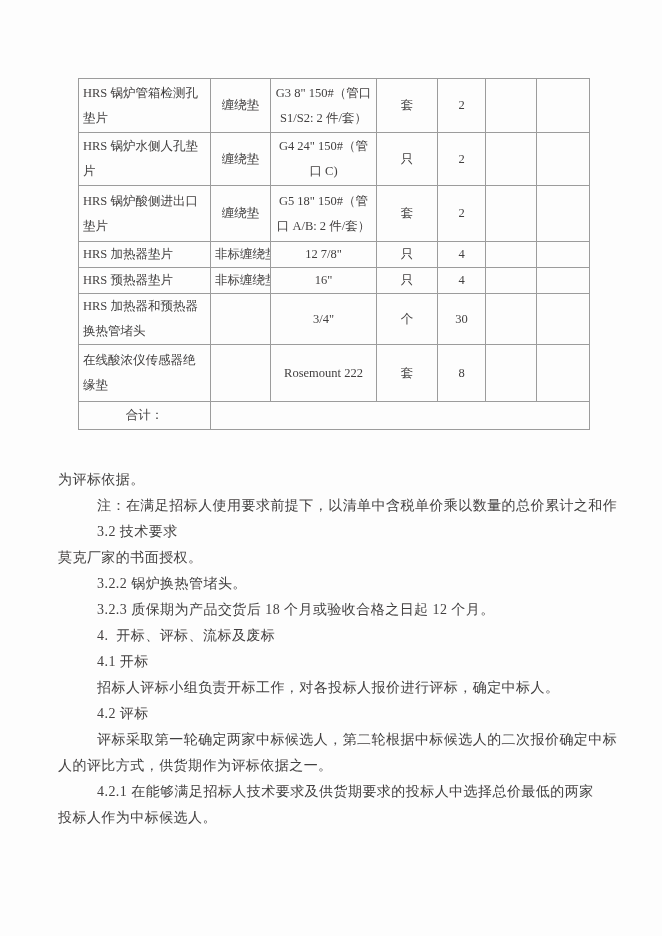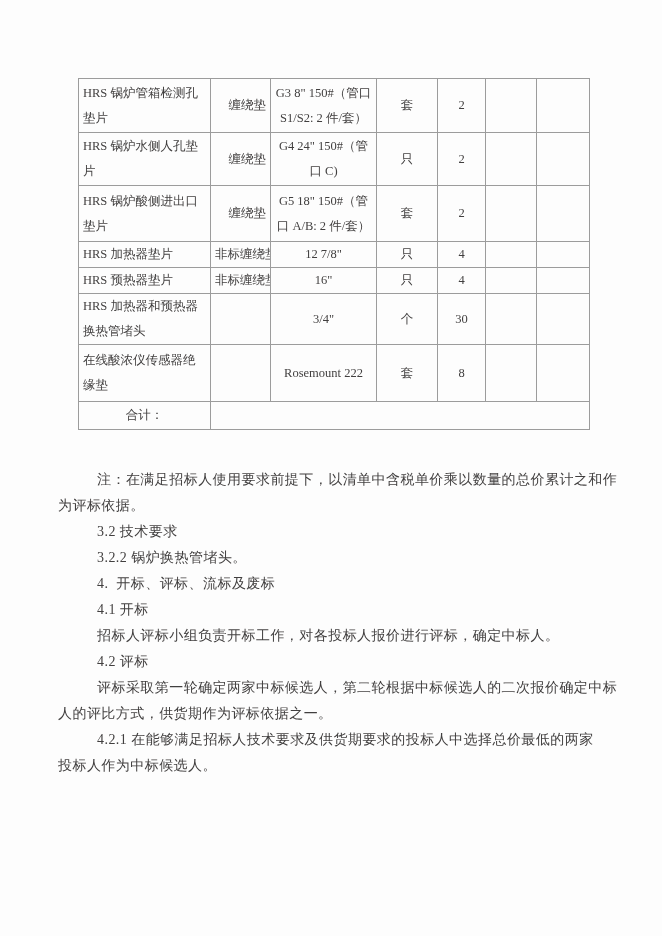--- a/index.html
+++ b/index.html
@@ -24,21 +24,21 @@
   }
   table.spec-table td {
     border: 1px solid #9c9c9c;
     vertical-align: middle;
     line-height: 25px;
     padding: 0 4px;
     overflow: hidden;
     margin-left: 44px;
   }
   td.c-name { text-align: left; }
-  td.c-type { text-align: right; white-space: nowrap; padding: 0 1px 0 2px; }
+  td.c-type { text-align: center; white-space: nowrap; padding: 0 1px 0 2px; }
   td.c-spec { text-align: center; padding: 0 2px; }
   td.c-unit, td.c-qty, td.c-empty { text-align: center; }
   tr.r1 { height: 54px; } tr.r2 { height: 53px; } tr.r3 { height: 56px; }
   tr.r4 { height: 26px; } tr.r5 { height: 26px; } tr.r6 { height: 33px; }
   tr.r7 { height: 51px; } tr.r8 { height: 57px; } tr.r9 { height: 28px; }
   td.c-total-label { text-align: center; }
 
   
   .body-text {
     position: absolute; left: 58px; top: 467px;
@@ -130,24 +130,26 @@
         <td class="c-empty"></td>
       </tr>
       <tr class="r9">
         <td class="c-total-label">合计：</td>
         <td class="c-empty" colspan="6"></td>
       </tr>
     </tbody>
   </table>
 
   <div class="body-text">
+    <div class="line">为评标依据。</div>
     <div class="line indent">注：在满足招标人使用要求前提下，以清单中含税单价乘以数量的总价累计之和作</div>
-    <div class="line">为评标依据。</div>
     <div class="line indent">3.2 技术要求</div>
+    <div class="line">莫克厂家的书面授权。</div>
     <div class="line indent">3.2.2 锅炉换热管堵头。</div>
+    <div class="line indent">3.2.3 质保期为产品交货后 18 个月或验收合格之日起 12 个月。</div>
     <div class="line indent">4.  开标、评标、流标及废标</div>
     <div class="line indent">4.1 开标</div>
     <div class="line indent">招标人评标小组负责开标工作，对各投标人报价进行评标，确定中标人。</div>
     <div class="line indent">4.2 评标</div>
     <div class="line indent">评标采取第一轮确定两家中标候选人，第二轮根据中标候选人的二次报价确定中标</div>
     <div class="line">人的评比方式，供货期作为评标依据之一。</div>
     <div class="line indent">4.2.1 在能够满足招标人技术要求及供货期要求的投标人中选择总价最低的两家</div>
     <div class="line">投标人作为中标候选人。</div>
   </div>
 

